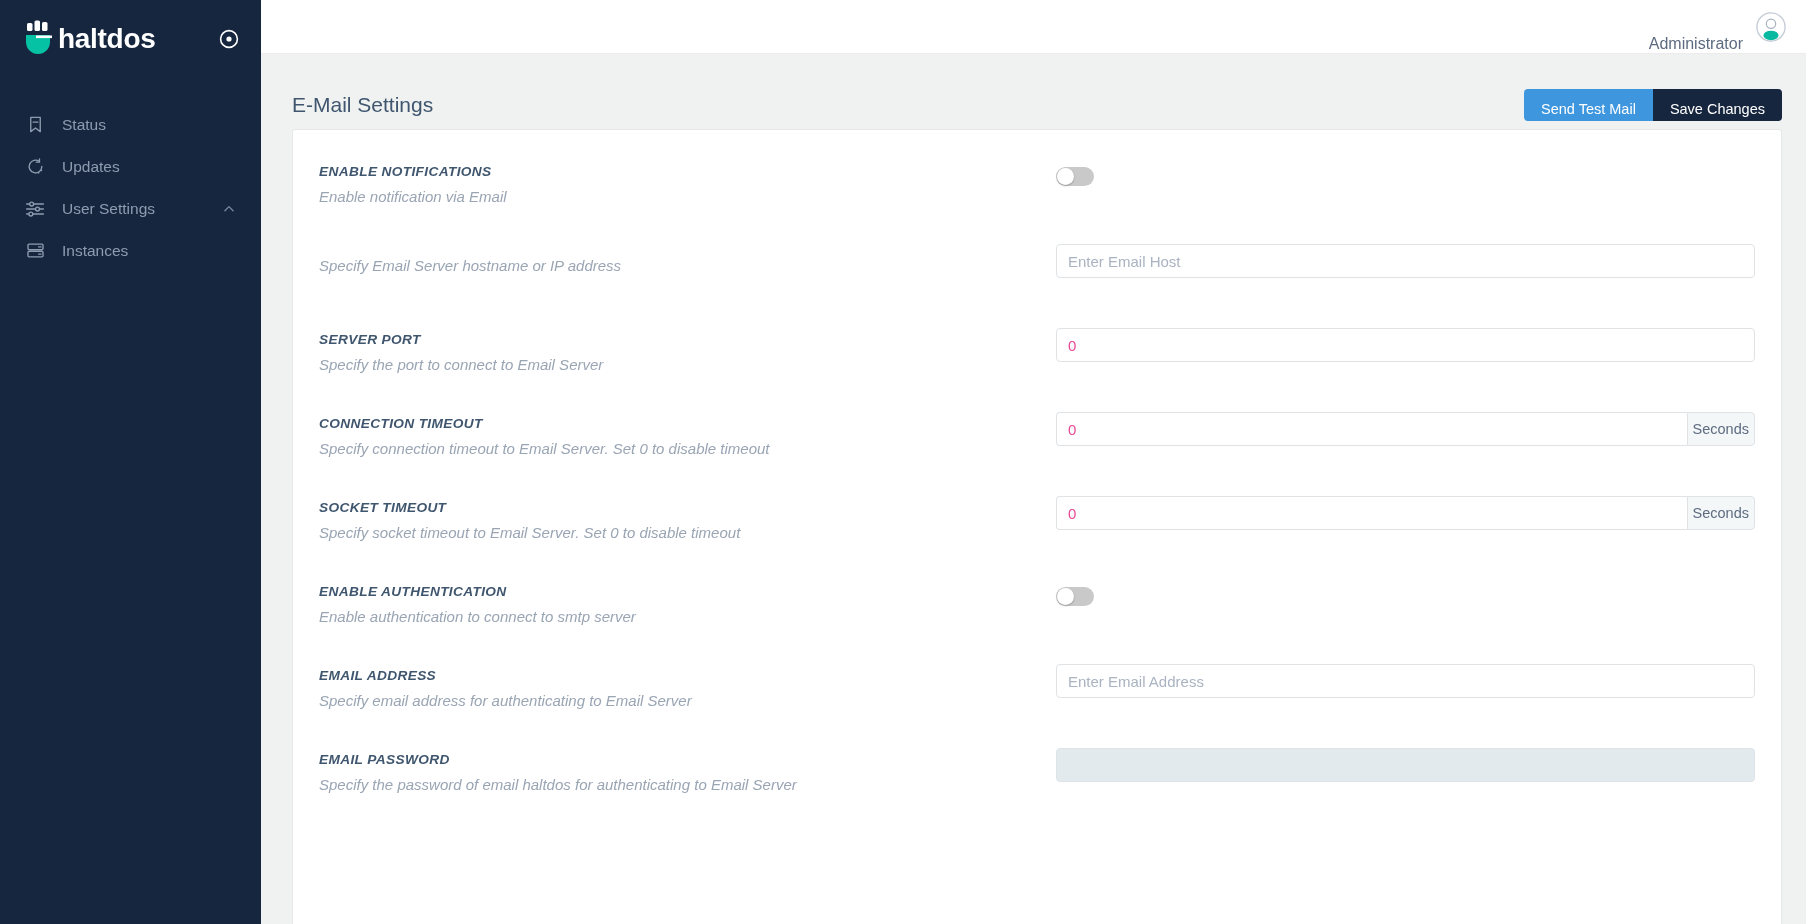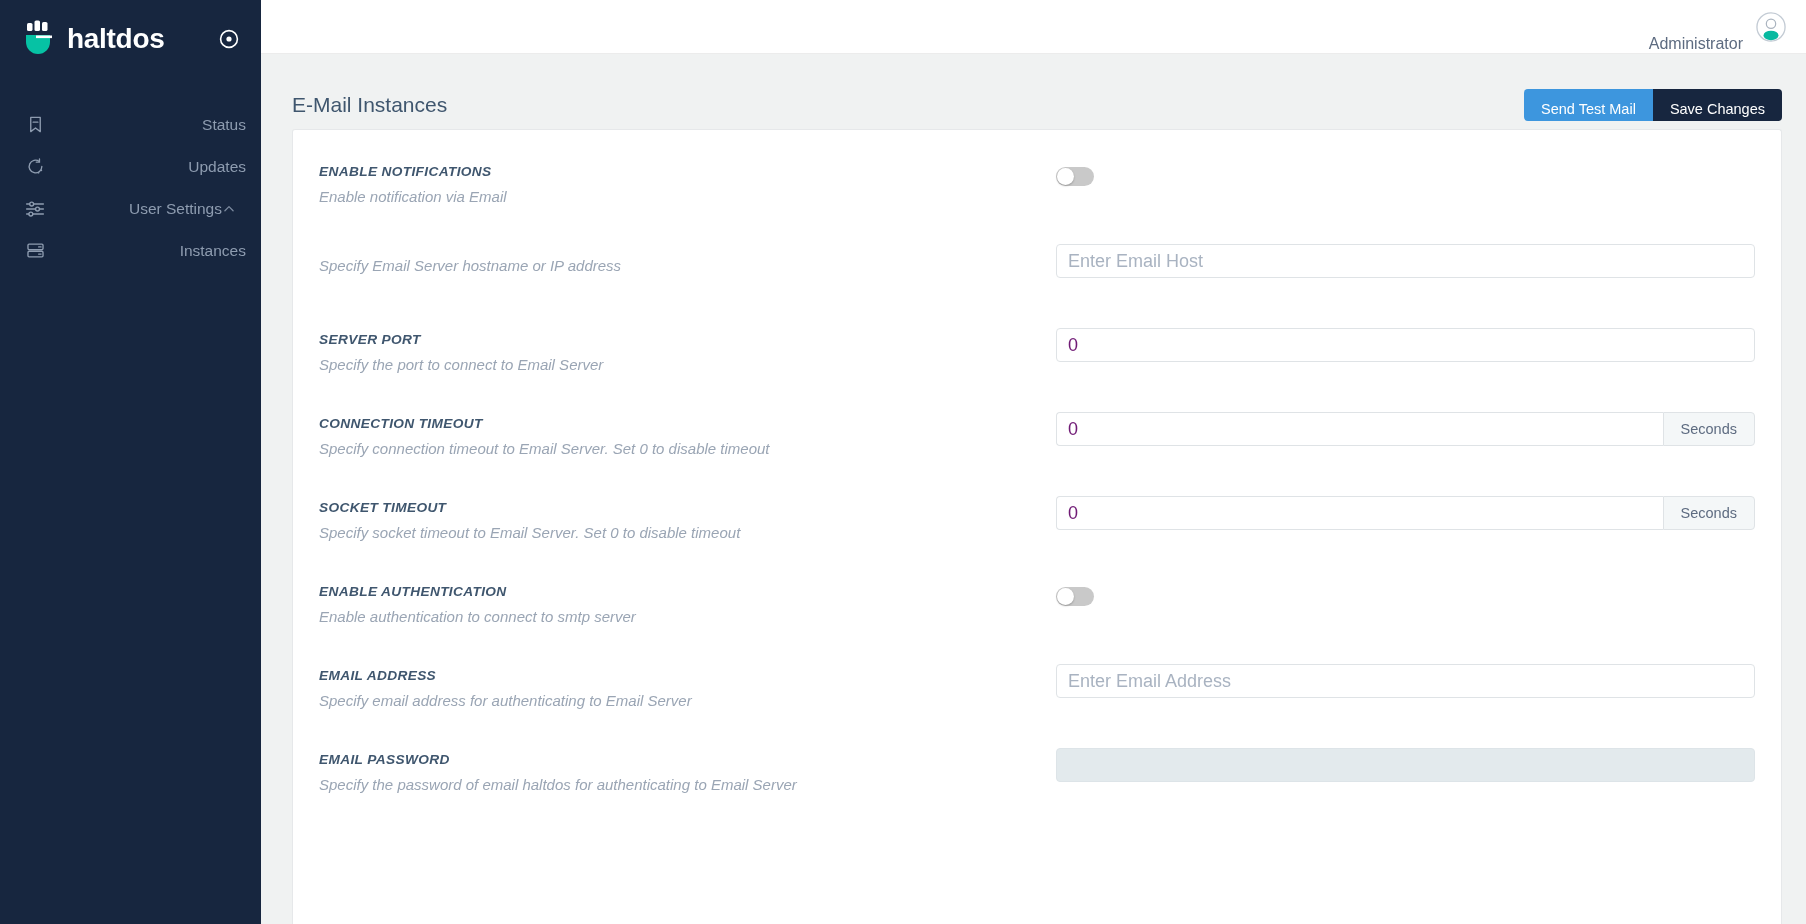--- a/index.html
+++ b/index.html
@@ -18,21 +18,21 @@
     background: #17263f;
     flex: 0 0 261px;
     position: relative;
   }
   #sidebar-header {
     height: 78px;
     display: flex;
     align-items: center;
     padding: 0 20px 0 24px;
   }
-  .logo-wrap { display: flex; align-items: center; gap: 9px; flex: 1; }
+  .logo-wrap { display: flex; align-items: center; flex: 1; }
   .logo-mark { width: 34px; height: 38px; position: relative; display:block; }
   .logo-text {
     color: #ffffff;
     font-size: 28px;
     font-weight: bold;
     letter-spacing: -0.3px;
     line-height: 1;
   }
   .target-icon { width: 24px; height: 24px; display:block; }
 
@@ -53,21 +53,21 @@
   .nav-icon {
     width: 22px; height: 22px;
     margin-right: 16px;
     display: flex; align-items: center; justify-content: center;
     flex: 0 0 22px;
   }
   .nav-item.active {
     background: #f4f6f6;
     color: #17263f;
   }
-  .nav-label { flex: 1; text-align: right; }
+  .nav-label { flex: 1; }
   .nav-chevron { width: 14px; height: 14px; margin-right: 10px; opacity: .85; }
 
   
   #main {
     flex: 1;
     height: 924px;
     background: #f0f2f2;
     display: flex;
     flex-direction: column;
     min-width: 0;
@@ -172,33 +172,33 @@
 
   
   .input-wrap { display: flex; width: 100%; }
   .text-input {
     flex: 1;
     height: 34px;
     border: 1px solid #dfe3e6;
     border-radius: 4px;
     padding: 0 11px;
     font-family: "Liberation Sans", sans-serif;
-    font-size: 18px;
-    color: #701a75;
+    font-size: 15px;
+    color: #ec4899;
     background: #ffffff;
     min-width: 0;
     outline: none;
   }
   .text-input::placeholder { color: #a9b3c1; }
   .text-input.has-addon { border-radius: 4px 0 0 4px; border-right: none; }
   .input-addon {
     height: 34px;
     display: flex;
     align-items: center;
-    padding: 0 17px;
+    padding: 0 5px;
     background: #f4f7f8;
     border: 1px solid #dfe3e6;
     border-radius: 0 4px 4px 0;
     color: #5d6b80;
     font-size: 14.5px;
     white-space: nowrap;
   }
   .text-input:disabled, .text-input.disabled {
     background: #e3eaed;
     border-color: #dde4e8;
@@ -293,21 +293,21 @@
     <span class="avatar">
       <svg width="30" height="30" viewBox="0 0 32 32">
         <circle cx="16" cy="16" r="15" fill="#ffffff" stroke="#c3cbd4" stroke-width="1.4"></circle>
         <circle cx="16" cy="12.5" r="5" fill="#ffffff" stroke="#aab4bf" stroke-width="1.3"></circle>
         <ellipse cx="16" cy="25" rx="8" ry="5" fill="#08b9a0"></ellipse>
       </svg>
     </span>
   </div>
 
   <div id="page-head">
-    <div id="page-title">E-Mail Instances</div>
+    <div id="page-title">E-Mail Settings</div>
     <div class="btn-group">
       <button class="btn btn-primary">Send Test Mail</button>
       <button class="btn btn-dark">Save Changes</button>
     </div>
   </div>
 
   <div id="card">
       <div class="form-row">
         <div class="row-left">
           <div class="row-label">ENABLE NOTIFICATIONS</div>

